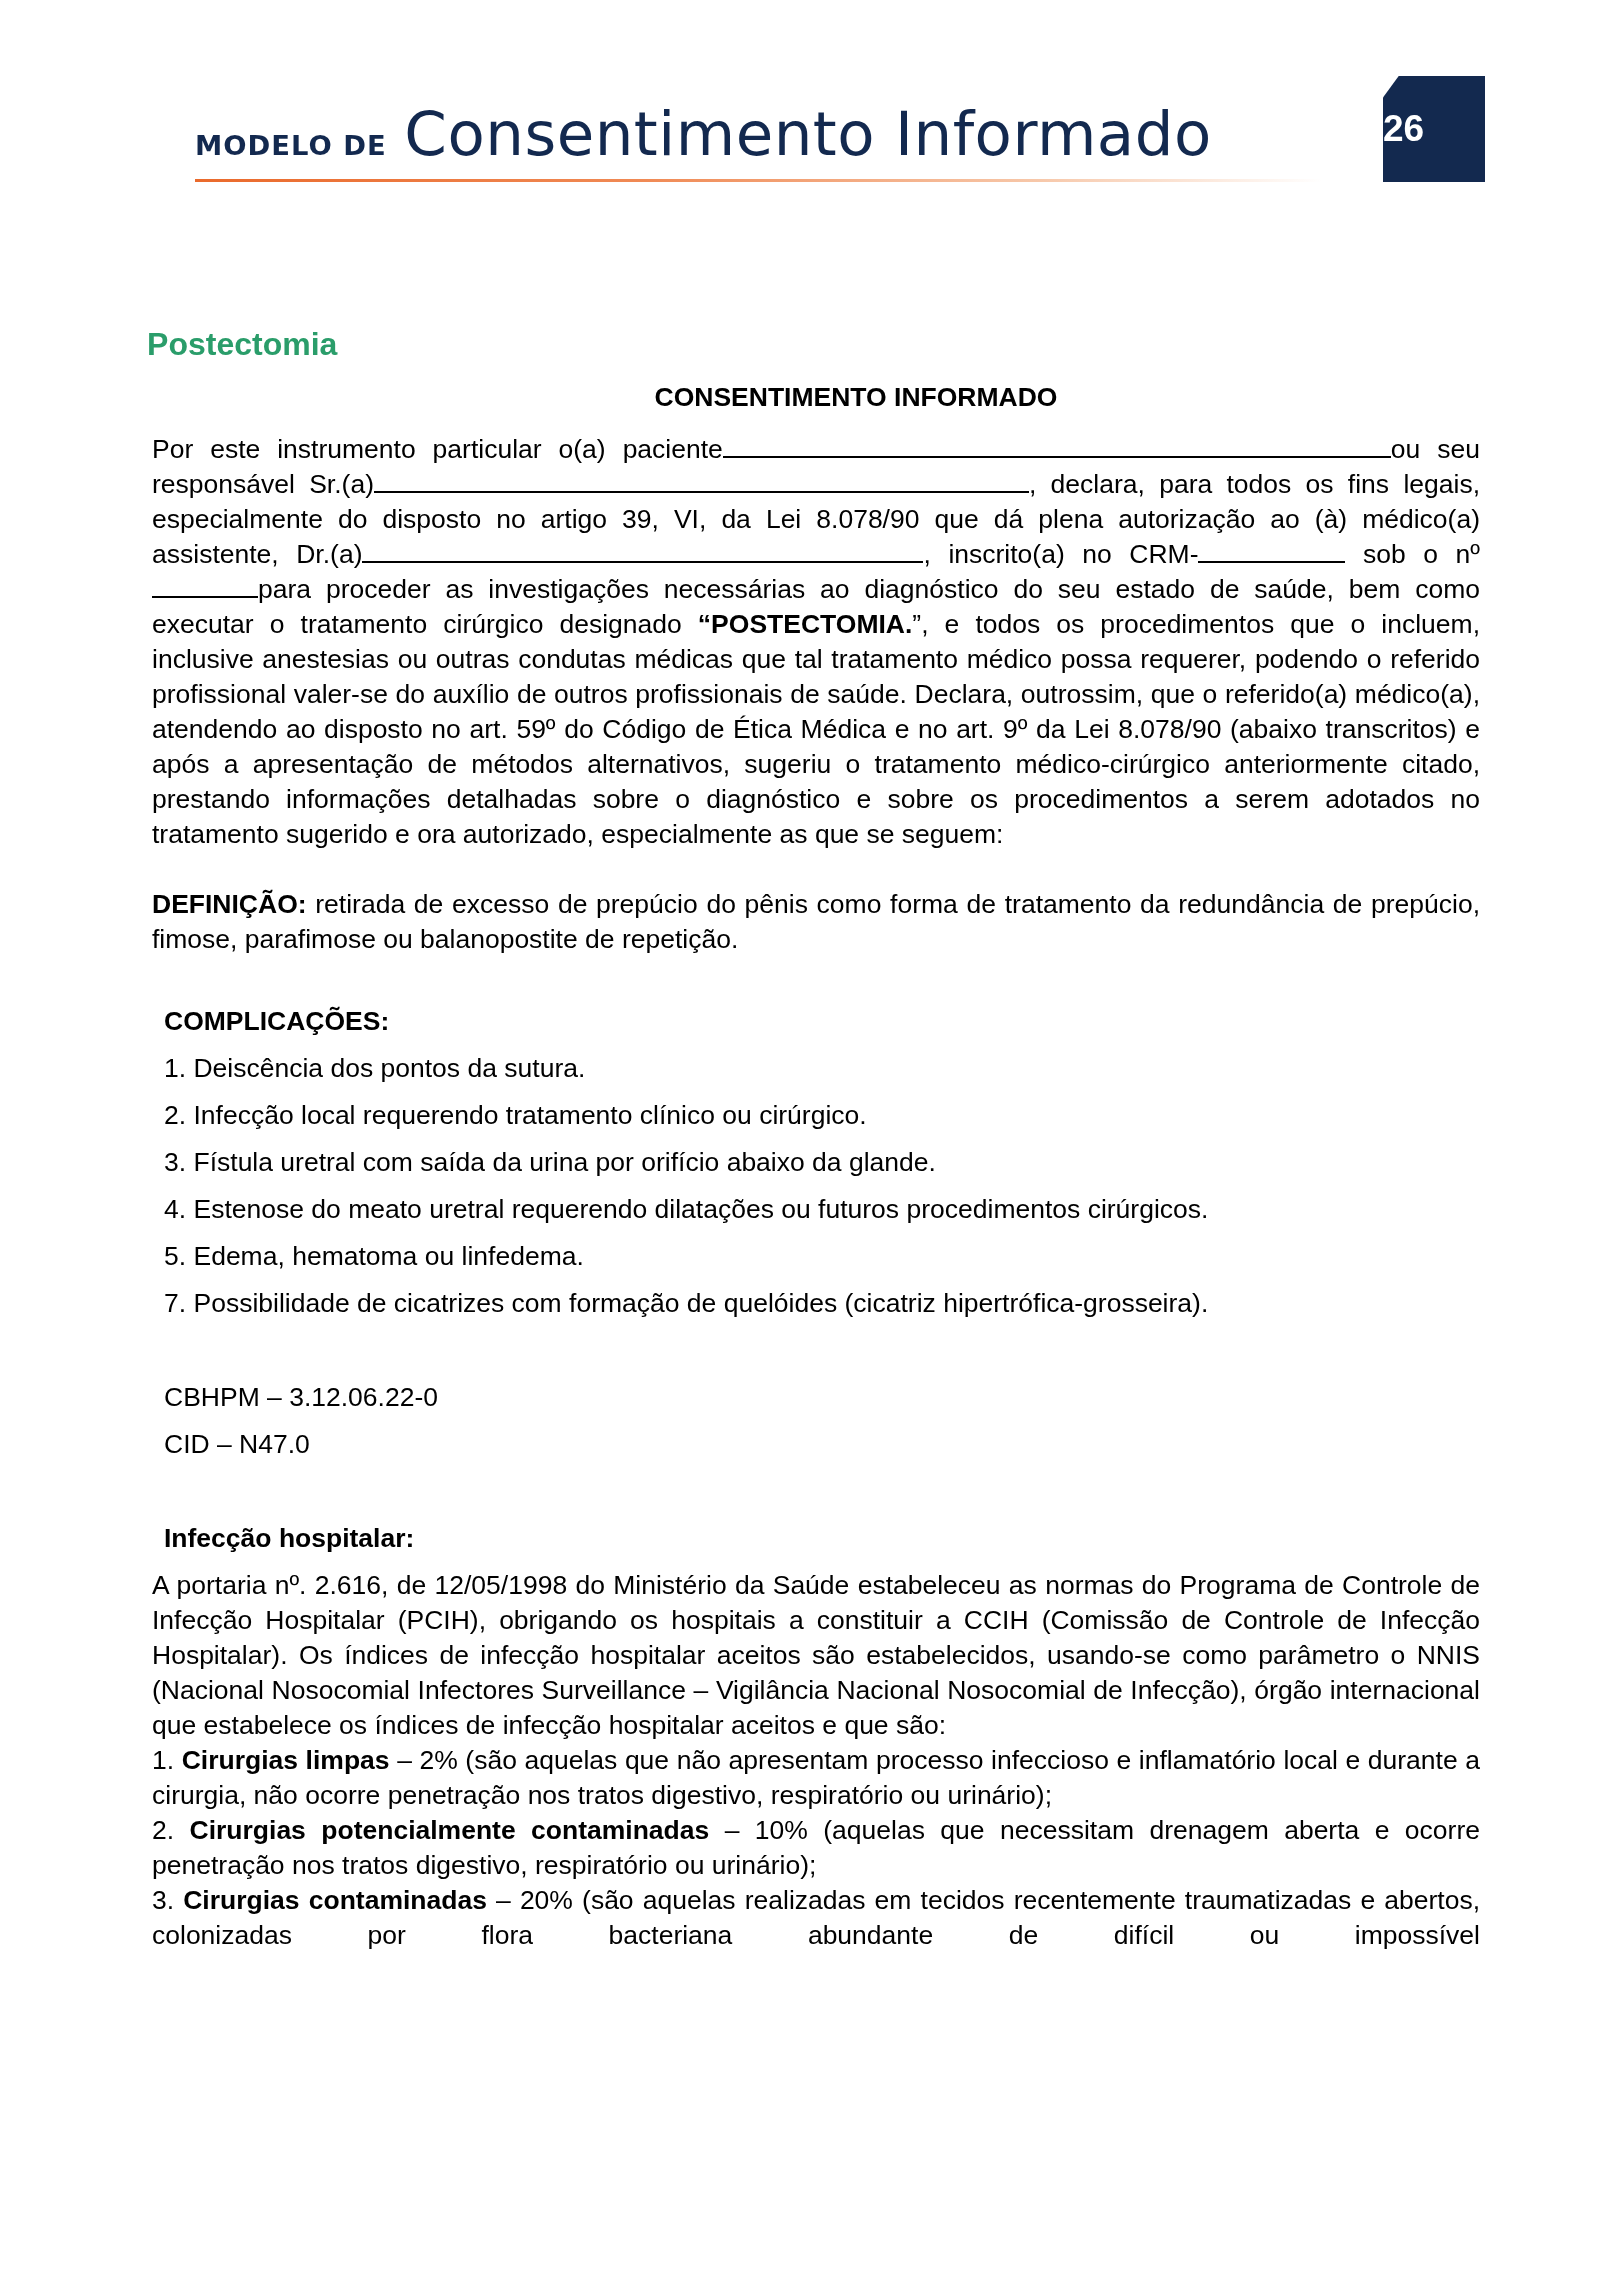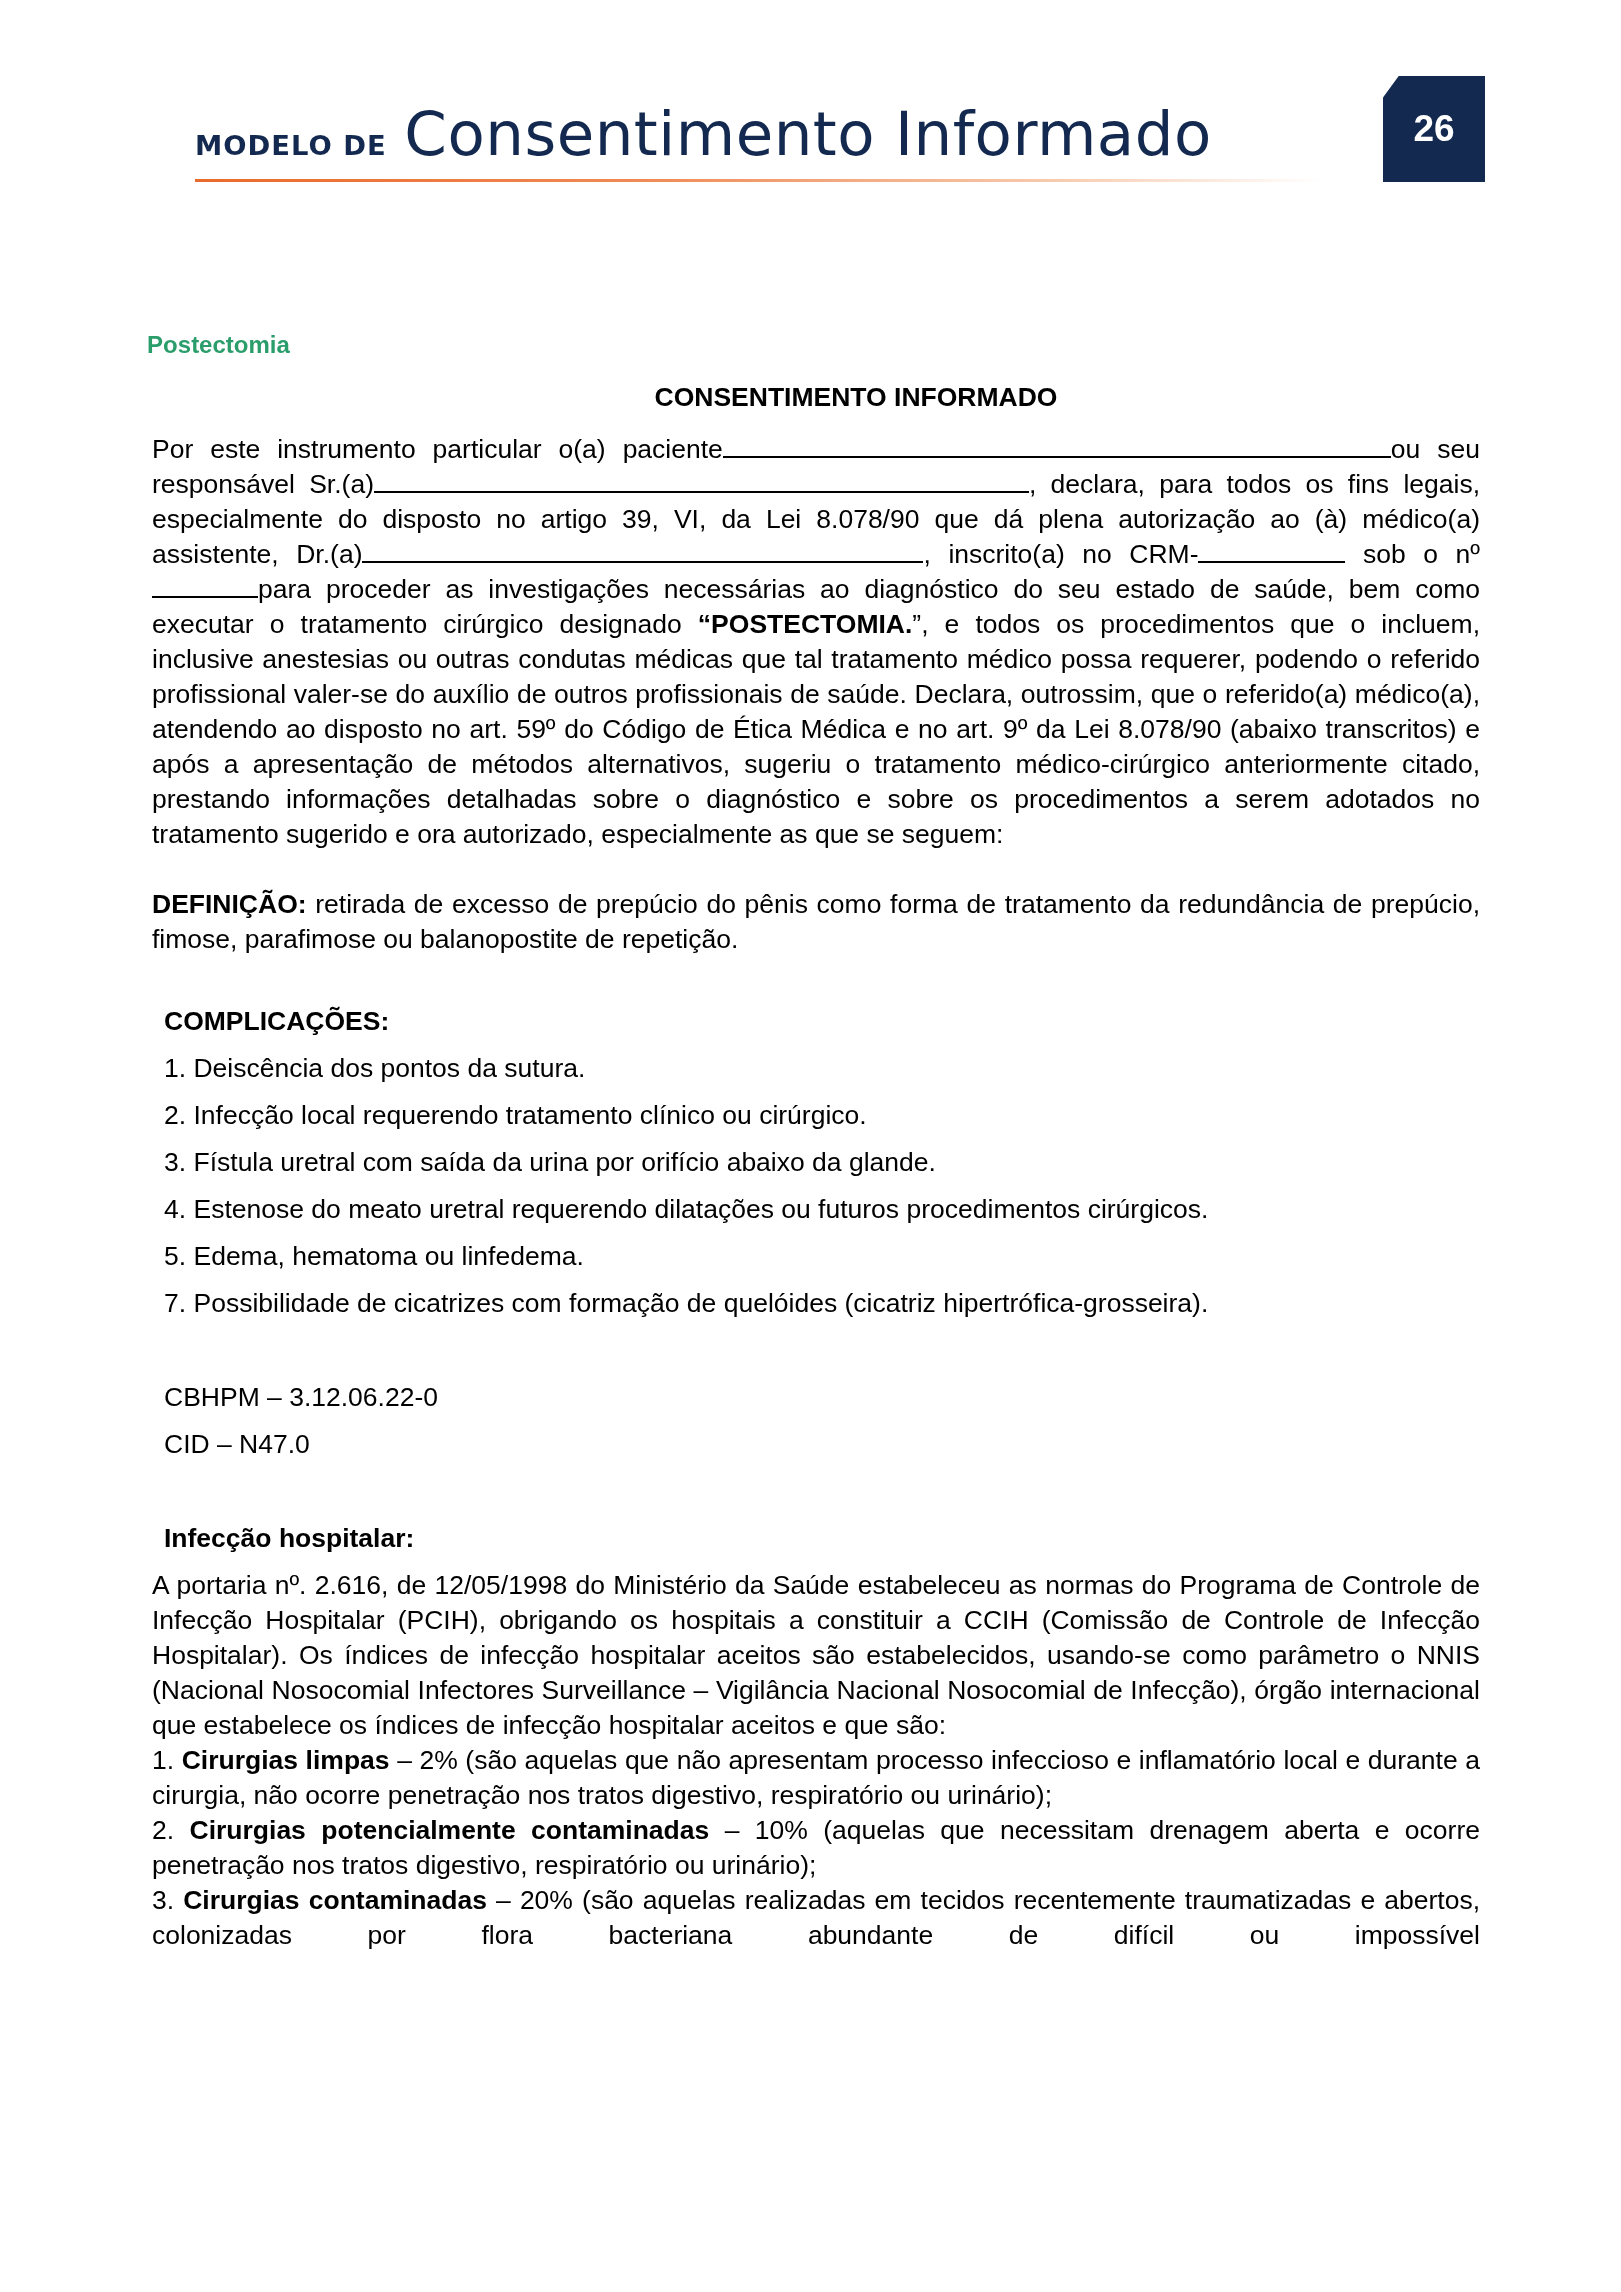--- a/index.html
+++ b/index.html
@@ -56,40 +56,40 @@
     .page-badge {
       position: absolute;
       left: 1383px;
       top: 76px;
       width: 102px;
       height: 106px;
       background: #13294f;
       clip-path: polygon(15.7px 0, 100% 0, 100% 100%, 0 100%, 0 21.6px);
       display: flex;
       align-items: center;
-      justify-content: center;
+      justify-content: flex-start;
     }
     .page-number {
       color: #ffffff;
       font-family: "Liberation Sans", sans-serif;
       font-weight: bold;
       font-size: 37px;
     }
     .content {
       position: absolute;
       left: 152px;
       top: 325px;
       width: 1328px;
       font-size: 26.5px;
       line-height: 35px;
     }
     .section-heading {
       color: #2a9d6a;
       font-weight: bold;
-      font-size: 24px;
+      font-size: 32px;
       line-height: 39px;
       margin: 0 0 15.7px -4.9px;
     }
     .doc-title {
       text-align: center;
       font-weight: bold;
       font-size: 26.5px;
       line-height: 35px;
       margin: 0 0 17.6px 0;
       padding-left: 80px;

